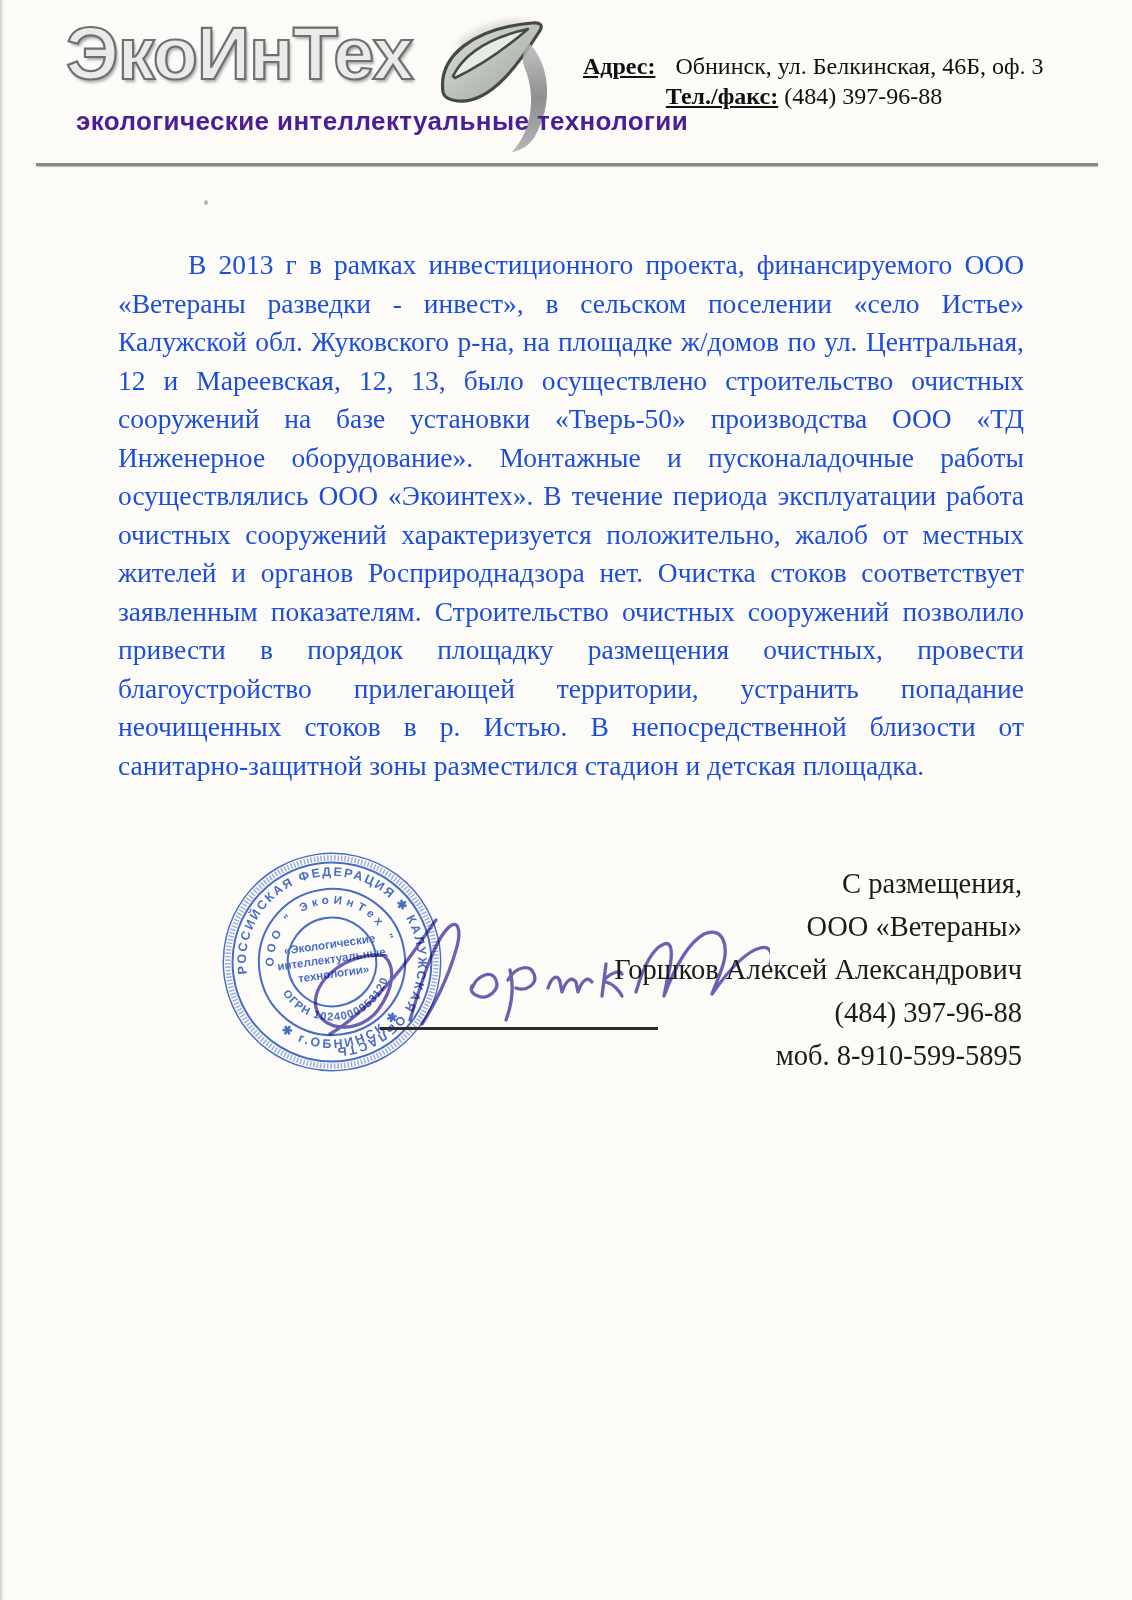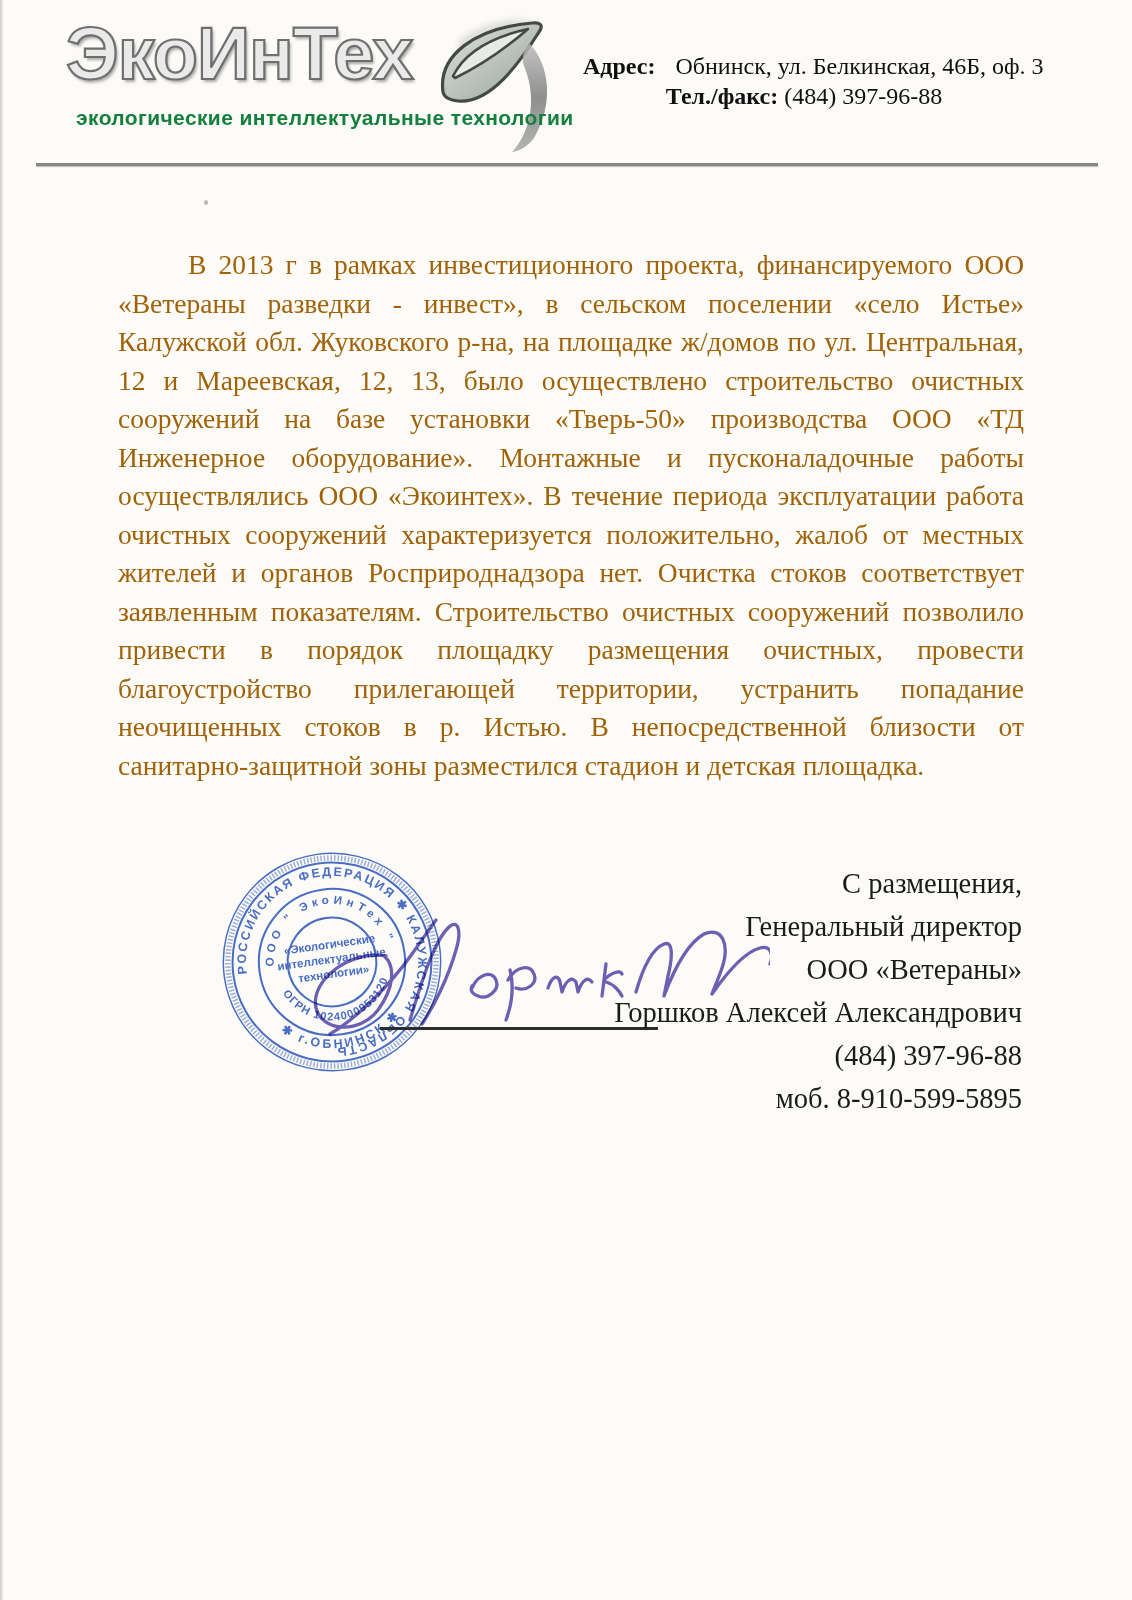--- a/index.html
+++ b/index.html
@@ -18,44 +18,44 @@
     font-family:"Liberation Sans",sans-serif;
     font-weight:bold;font-size:74px;letter-spacing:-1px;line-height:1;
     color:#eaeaea;
     -webkit-text-stroke:2.2px #6f6f6f;
     text-shadow:2px 3px 3px rgba(100,100,100,.55);
     white-space:nowrap;
   }
   .logo-tagline{
     position:absolute;left:76px;top:106px;width:460px;
     font-family:"Liberation Sans",sans-serif;
-    font-weight:bold;font-size:21px;letter-spacing:.4px;
-    color:#15803d;white-space:nowrap;
+    font-weight:bold;font-size:26px;letter-spacing:.4px;
+    color:#4c1d95;white-space:nowrap;
   }
   .leaf-svg{position:absolute;left:434px;top:12px;}
   .swoosh-svg{position:absolute;left:500px;top:42px;}
   .contacts{
     position:absolute;left:583px;top:52px;width:442px;
     font-size:24px;line-height:29px;color:#101010;text-align:center;
     white-space:nowrap;
   }
   .contact-line{margin:0 0 1px 0;}
-  .c-label{font-weight:bold;}
+  .c-label{font-weight:bold;text-decoration:underline;}
   .c-label.wide{margin-right:14px;}
   .c-value{margin-left:6px;}
   .header-divider{
     position:absolute;left:36px;top:163px;width:1062px;height:3px;
     background:#878787;box-shadow:0 1px 1px rgba(120,120,120,.5);
   }
   
   .body-paragraph{
     position:absolute;left:118px;top:246px;width:906px;
     font-size:27.5px;line-height:38.5px;
     text-align:justify;text-indent:70px;
-    color:#a16207;
+    color:#1d4ed8;
   }
   
   .stamp-svg{
     position:absolute;left:221px;top:851px;
     transform:rotate(-8deg);
     opacity:.93;
   }
   .signature-svg{
     position:absolute;left:270px;top:900px;
     mix-blend-mode:multiply;
@@ -173,18 +173,17 @@
     <path d="M 202 88 C 208 74 222 70 226 80 C 230 90 218 100 208 96 C 202 94 200 90 202 86"></path>
     <path d="M 240 70 C 244 86 242 104 236 120 M 238 80 C 246 66 260 64 264 74 C 268 84 256 92 246 88"></path>
     <path d="M 278 88 C 282 76 288 74 290 82 L 292 92 C 296 80 302 76 306 82 L 308 92 C 312 80 318 76 322 82"></path>
     <path d="M 336 64 L 332 96 M 334 80 C 342 72 350 70 352 74 M 336 82 C 344 84 350 92 352 96"></path>
     <path d="M 366 92 C 374 64 384 48 394 44 C 404 40 402 60 398 76 L 394 96 C 406 64 420 42 434 34 C 452 26 460 44 452 68 C 448 80 444 88 442 94 C 456 74 474 52 490 48 C 500 45 504 54 500 64"></path>
   </g>
 </svg>
 
 <div class="signoff">
   <div>С размещения,</div>
-  <div>Генеральный директор</div>
   <div>ООО «Ветераны»</div>
   <div>Горшков Алексей Александрович</div>
   <div>(484) 397-96-88</div>
   <div>моб. 8-910-599-5895</div>
 </div>
 
 </body></html>

